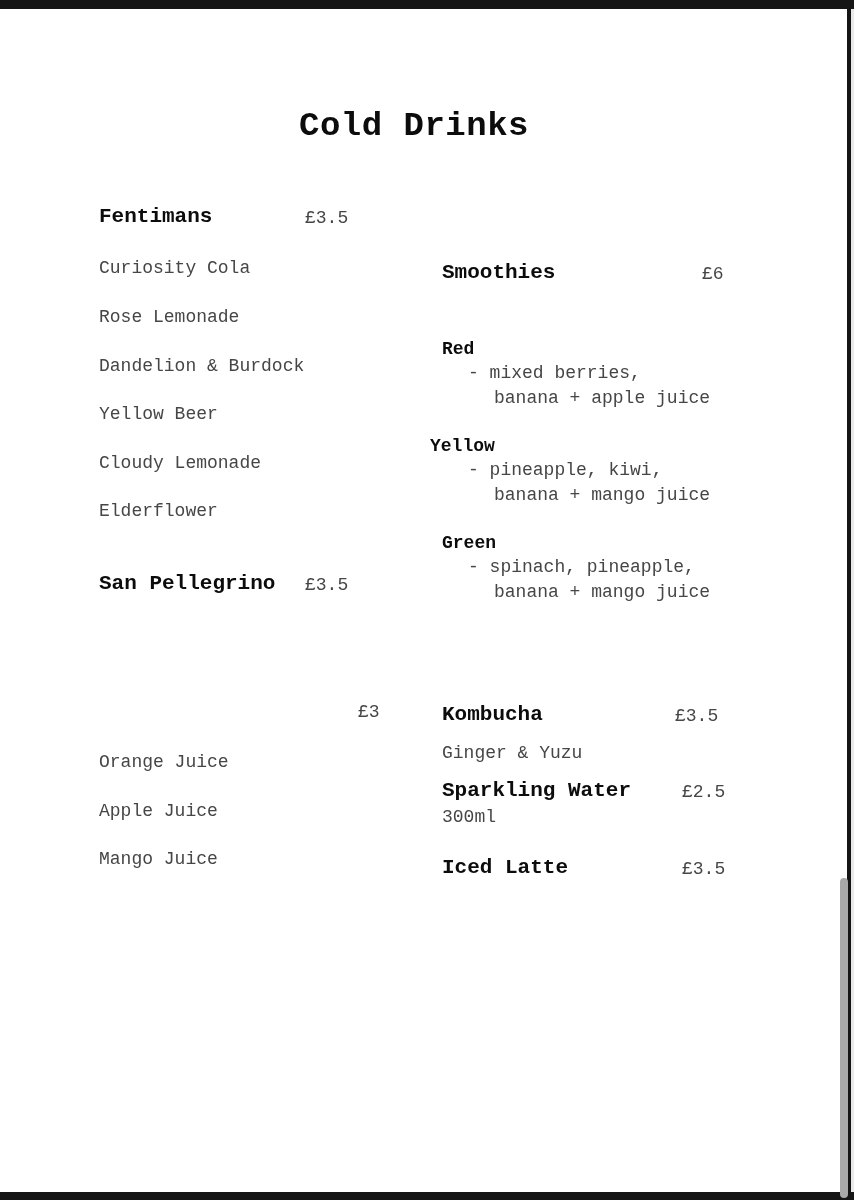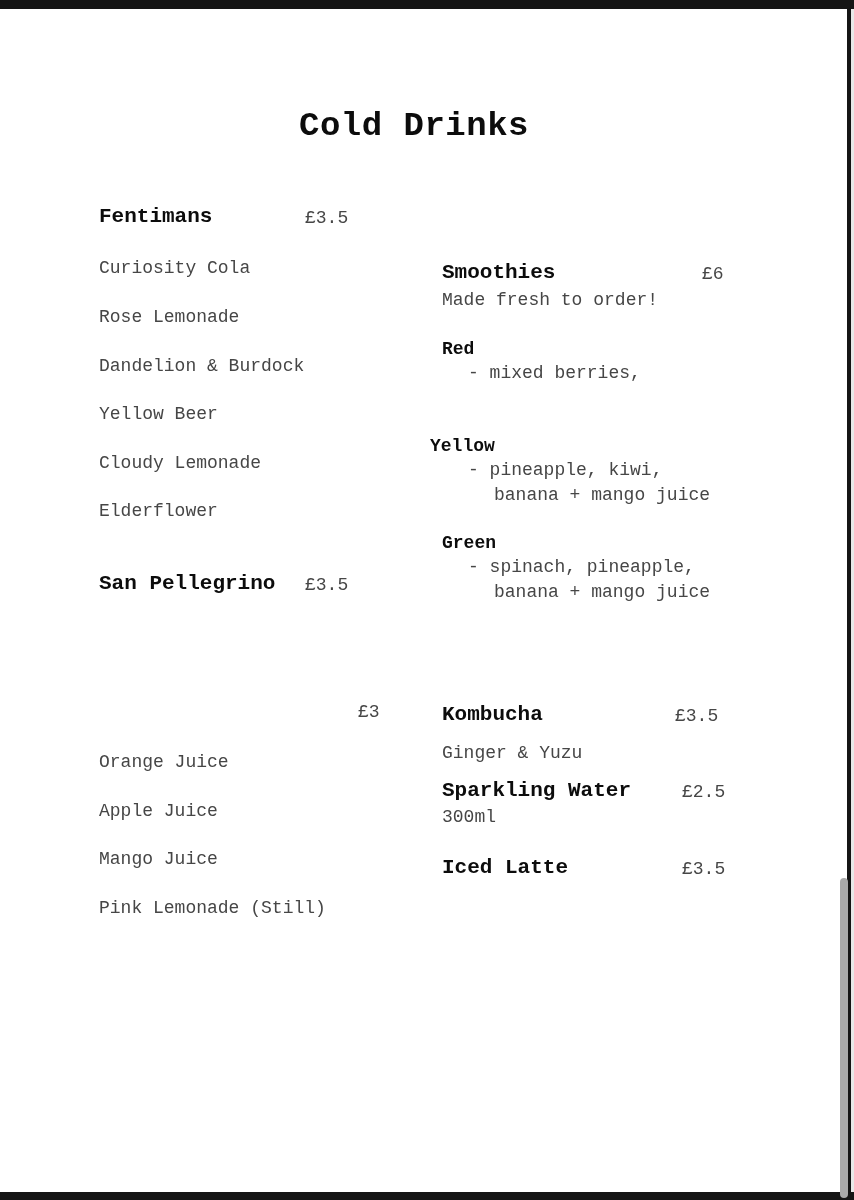--- a/index.html
+++ b/index.html
@@ -110,28 +110,27 @@
   <div class="line item" style="left:99px; top:500px;">Elderflower</div>
 
   <div class="line heading" style="left:99px; top:572px;">San Pellegrino</div>
   <div class="line price" style="left:305px; top:574px;">£3.5</div>
 
   <div class="line price" style="left:358px; top:701px;">£3</div>
 
   <div class="line item" style="left:99px; top:751px;">Orange Juice</div>
   <div class="line item" style="left:99px; top:800px;">Apple Juice</div>
   <div class="line item" style="left:99px; top:848px;">Mango Juice</div>
-  <div class="line item" style="left:99px; top:897px;">Pink Lemonade (Still)</div>
 
   <div class="line heading" style="left:442px; top:261px;">Smoothies</div>
   <div class="line price" style="left:702px; top:263px;">£6</div>
-  <div class="line note" style="left:442px; top:289px;">Made fresh to order!</div>
 
   <div class="line subheading" style="left:442px; top:338px;">Red</div>
   <div class="line bullet" style="left:468px; top:362px;">- mixed berries,</div>
+  <div class="line bullet" style="left:494px; top:387px;">banana + apple juice</div>
 
   <div class="line subheading" style="left:430px; top:435px;">Yellow</div>
   <div class="line bullet" style="left:468px; top:459px;">- pineapple, kiwi,</div>
   <div class="line bullet" style="left:494px; top:484px;">banana + mango juice</div>
 
   <div class="line subheading" style="left:442px; top:532px;">Green</div>
   <div class="line bullet" style="left:468px; top:556px;">- spinach, pineapple,</div>
   <div class="line bullet" style="left:494px; top:581px;">banana + mango juice</div>
 
   <div class="line heading" style="left:442px; top:703px;">Kombucha</div>

